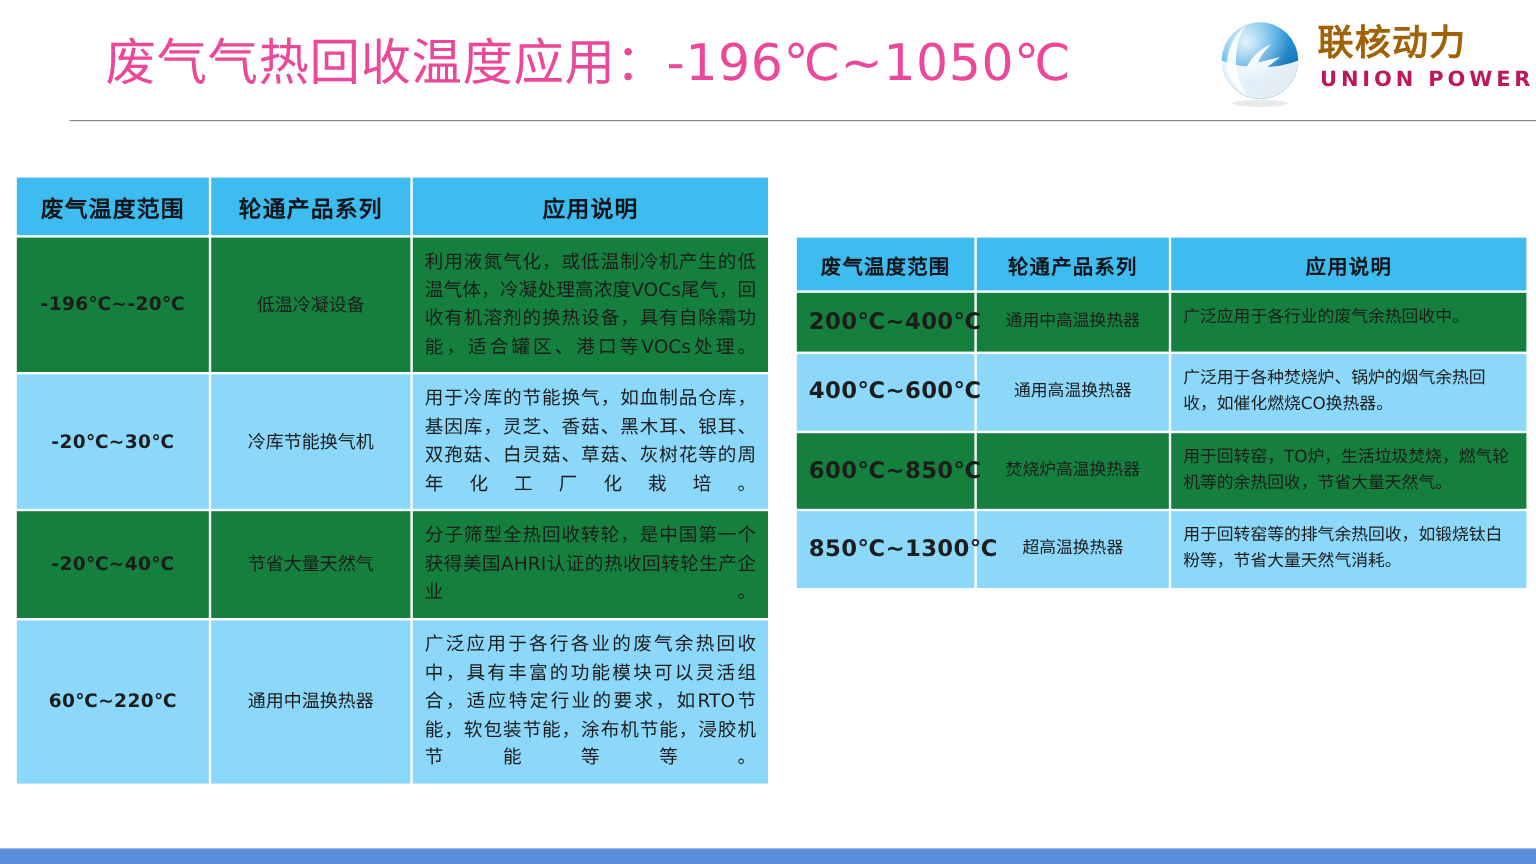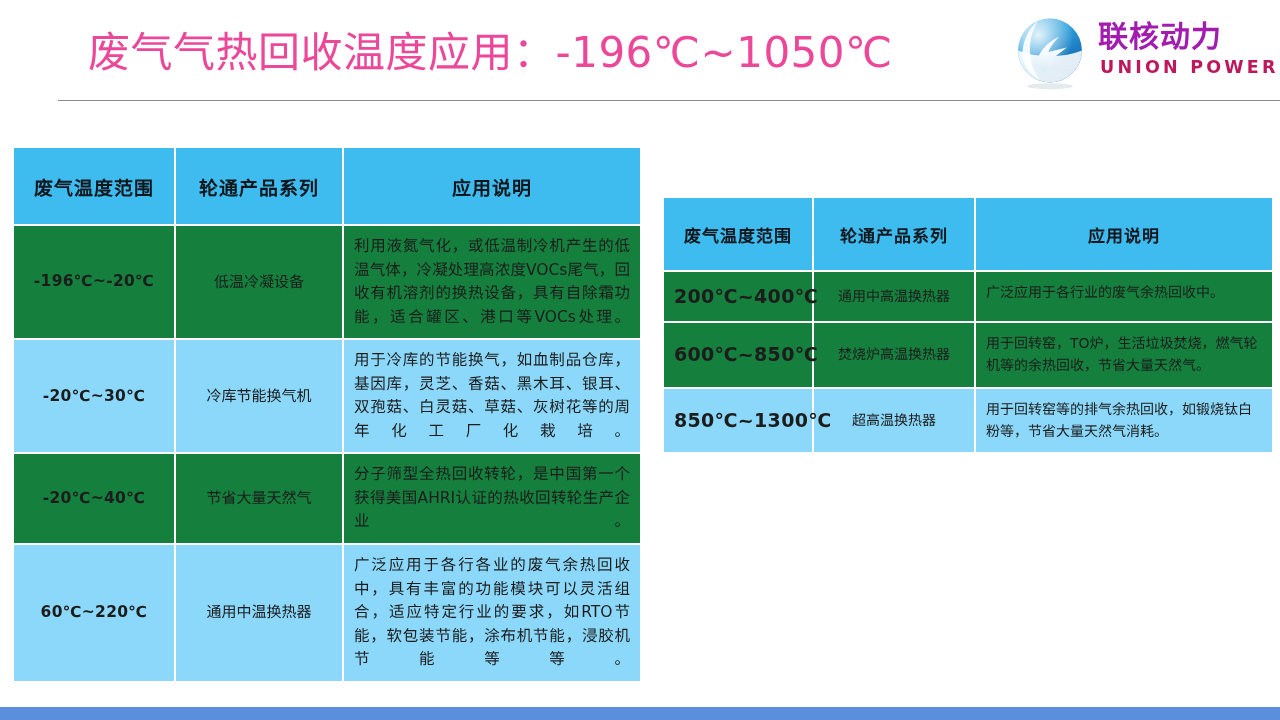--- a/index.html
+++ b/index.html
@@ -50,21 +50,21 @@
     top: 2px;
     width: 76px;
     height: 76px;
   }
   .logo-text-cn {
     position: absolute;
     left: 86px;
     top: 10px;
     font-size: 30px;
     font-weight: bold;
-    color: #a21caf;
+    color: #a16207;
     letter-spacing: 1px;
     line-height: 1;
   }
   .logo-text-en {
     position: absolute;
     left: 88px;
     top: 47px;
     font-size: 17.5px;
     font-weight: bold;
     color: #be185d;
@@ -83,21 +83,21 @@
   .tbl-left  { left: 12px;  top: 146px; width: 628px; }
   .tbl-right { left: 662px; top: 196px; width: 608px; }
 
   .tbl th {
     background: #3fbcef;
     color: #10171c;
     font-size: 19px;
     font-weight: bold;
     letter-spacing: 1px;
     height: 48px;
-    padding: 14px 6px;
+    padding: 0 6px;
     text-align: center;
     vertical-align: middle;
   }
   .tbl-right th { font-size: 17px; height: 44px; }
 
   .tbl td {
     font-size: 15.5px;
     color: #1c1c1c;
     padding: 9px 10px;
     vertical-align: top;
@@ -227,20 +227,25 @@
       <th>轮通产品系列</th>
       <th>应用说明</th>
     </tr>
   </thead>
   <tbody>
     <tr class="row-gray">
       <td class="c-range">200℃~400℃</td>
       <td class="c-series">通用中高温换热器</td>
       <td class="c-desc">广泛应用于各行业的废气余热回收中。</td>
     </tr>
+    <tr class="row-blue">
+      <td class="c-range">400℃~600℃</td>
+      <td class="c-series">通用高温换热器</td>
+      <td class="c-desc">广泛用于各种焚烧炉、锅炉的烟气余热回收，如催化燃烧CO换热器。</td>
+    </tr>
     <tr class="row-gray">
       <td class="c-range">600℃~850℃</td>
       <td class="c-series">焚烧炉高温换热器</td>
       <td class="c-desc">用于回转窑，TO炉，生活垃圾焚烧，燃气轮机等的余热回收，节省大量天然气。</td>
     </tr>
     <tr class="row-blue">
       <td class="c-range">850℃~1300℃</td>
       <td class="c-series">超高温换热器</td>
       <td class="c-desc">用于回转窑等的排气余热回收，如锻烧钛白粉等，节省大量天然气消耗。</td>
     </tr>

